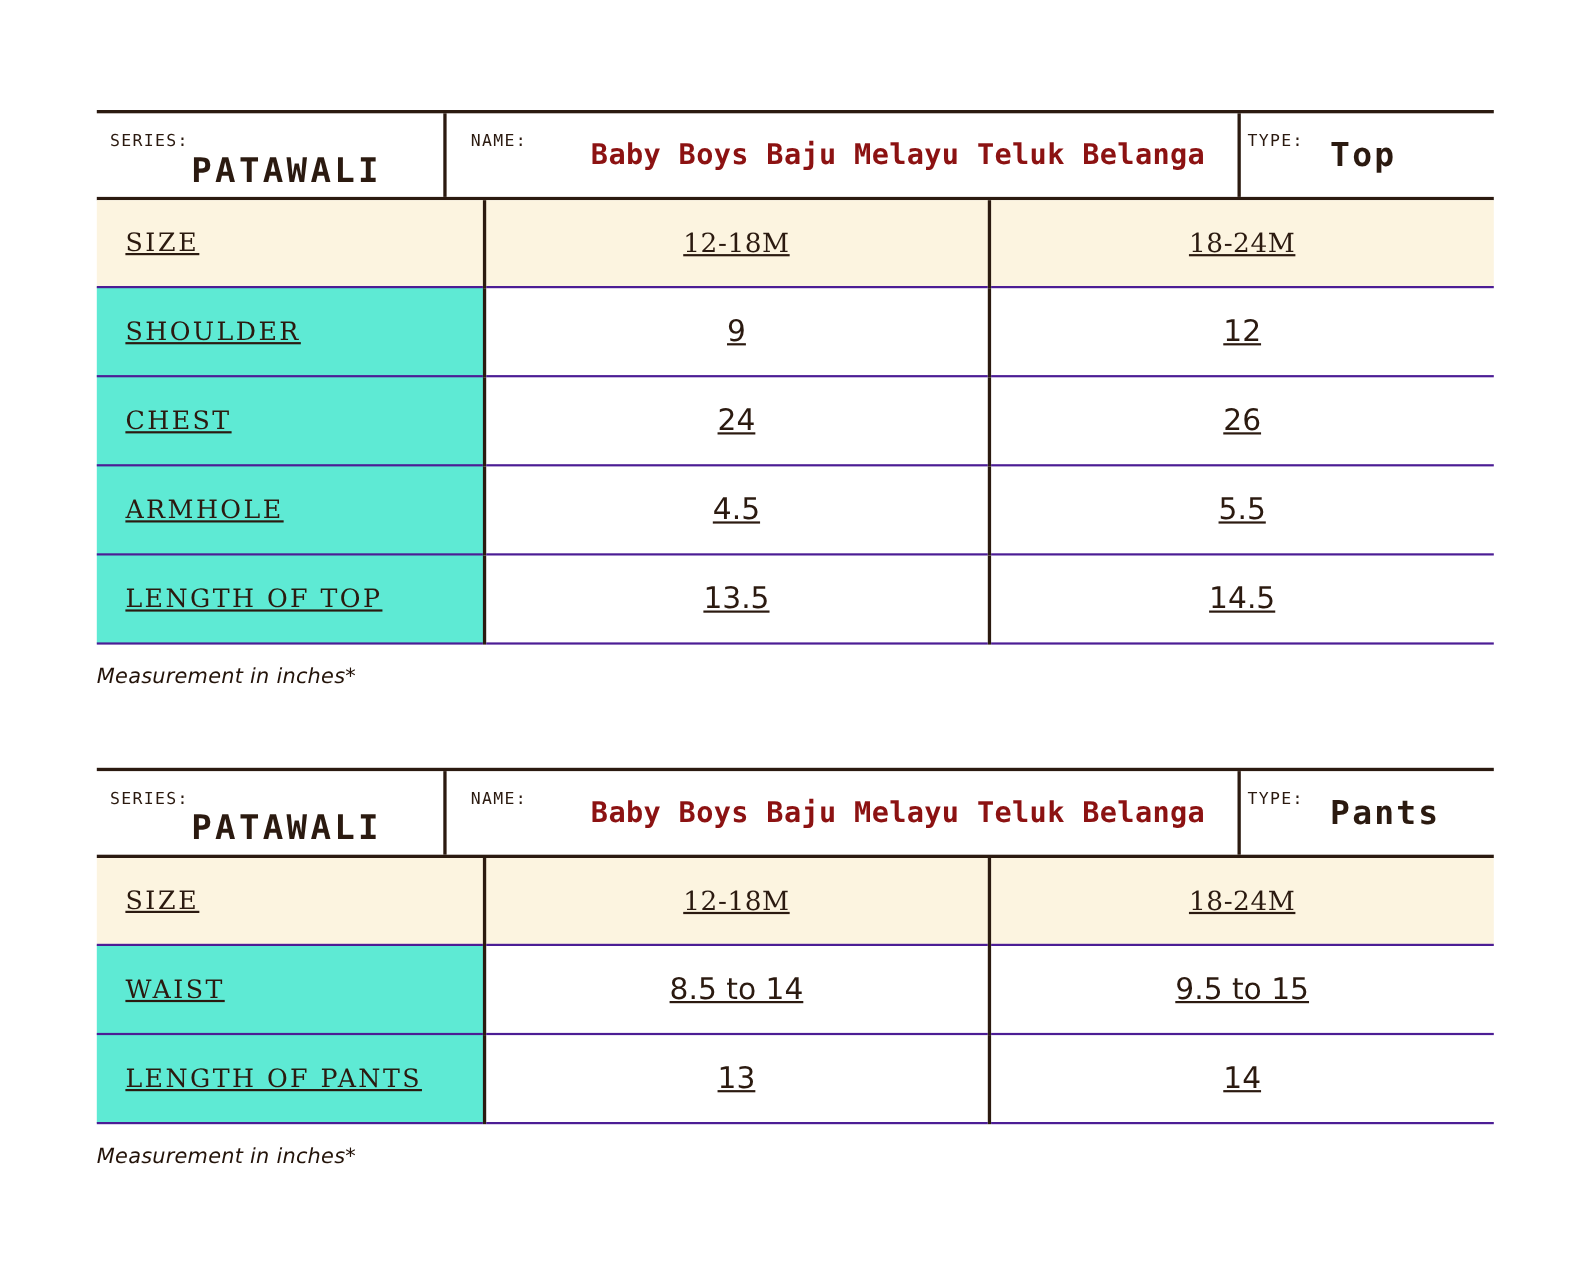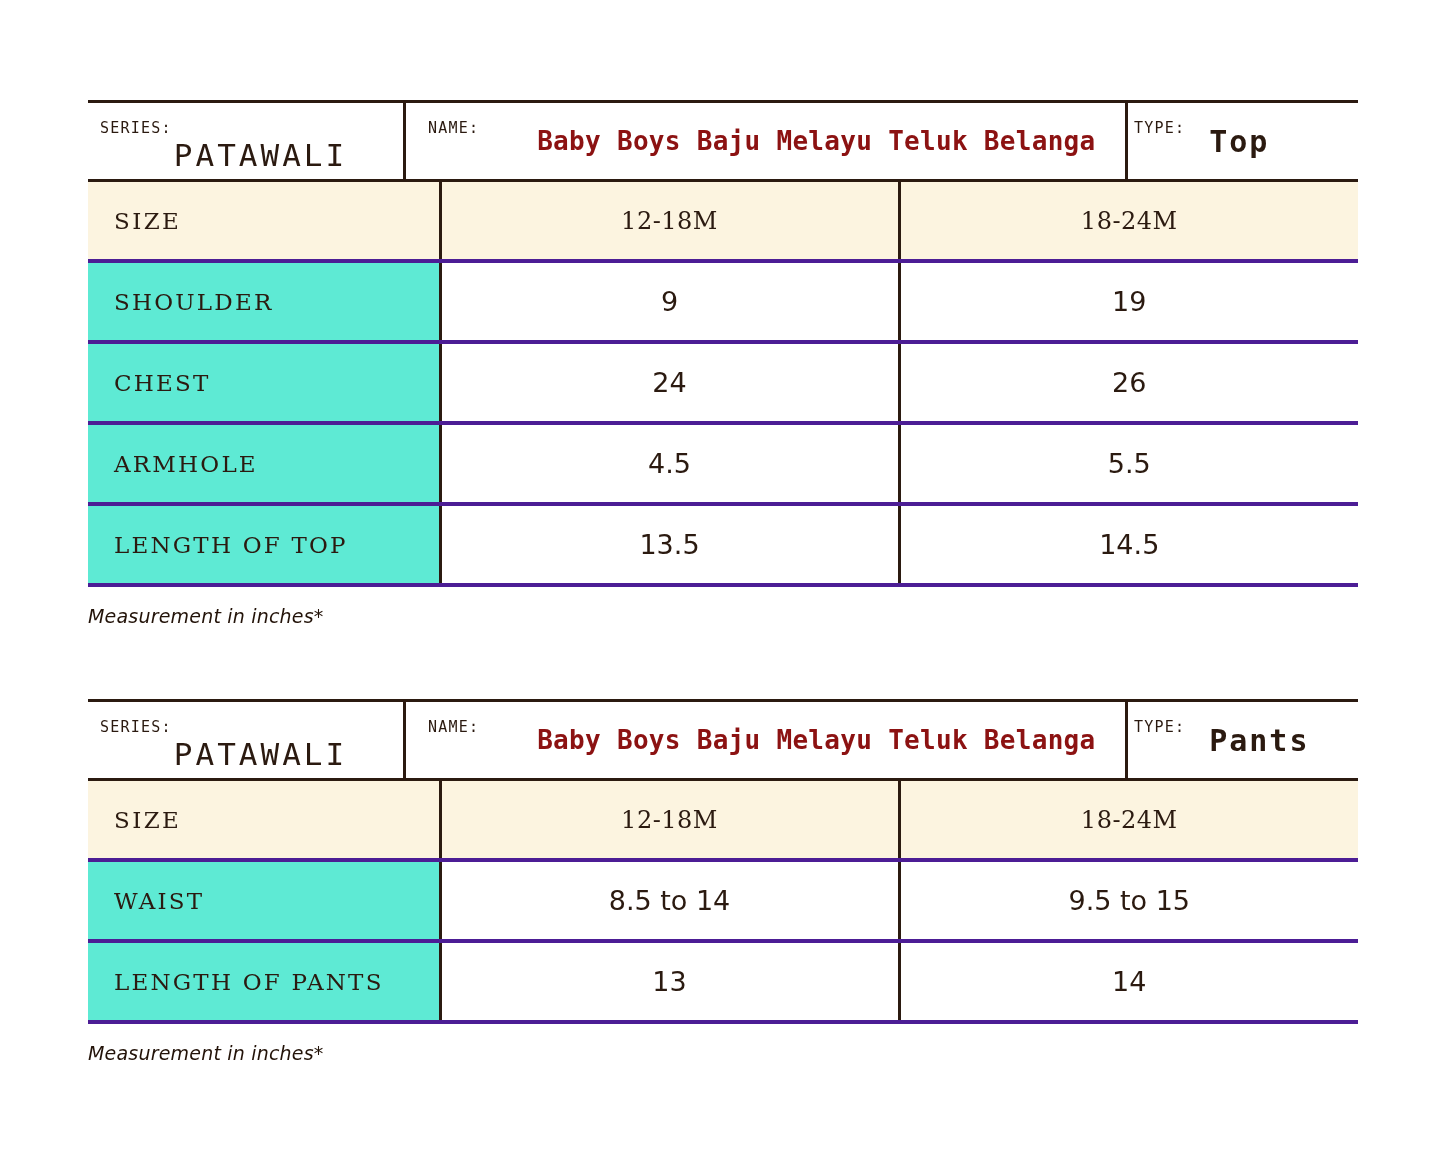--- a/index.html
+++ b/index.html
@@ -74,21 +74,21 @@
   .lbl {
     font-family: "DejaVu Sans Mono", monospace;
     font-size: 15px;
     letter-spacing: 1.2px;
     color: #2b1a10;
     align-self: flex-start;
     margin-top: 16px;
   }
   .val-mono {
     font-family: "DejaVu Sans Mono", monospace;
-    font-weight: normal;
+    font-weight: bold;
     font-size: 31px;
     letter-spacing: 3px;
     color: #2b1a10;
     margin-left: 18px;
     text-align: right;
   }
   .val-name {
     font-family: "DejaVu Sans Mono", monospace;
     font-weight: bold;
     font-size: 26px;
@@ -105,24 +105,25 @@
     margin-left: 24px;
   }
 
   
   table.sizes {
     width: 100%;
     border-collapse: collapse;
     table-layout: fixed;
   }
   table.sizes td {
-    border-bottom: 4px solid #4c1d95;
+    border-bottom: 2px solid #4c1d95;
     height: 81px;
     box-sizing: border-box;
     vertical-align: middle;
+    text-decoration: underline;
   }
   td.rowlbl {
     width: 352px;
     background: #5eead4;
     border-right: 3px solid #2b1a10;
     padding-left: 26px;
     font-family: "DejaVu Serif", serif;
     font-size: 23px;
     letter-spacing: 2.2px;
     color: #2b1a10;
@@ -174,21 +175,21 @@
     <table class="sizes">
       <tbody>
         <tr class="sizerow">
           <td class="rowlbl">SIZE</td>
           <td class="val">12-18M</td>
           <td class="val last">18-24M</td>
         </tr>
         <tr>
           <td class="rowlbl">SHOULDER</td>
           <td class="val">9</td>
-          <td class="val last">19</td>
+          <td class="val last">12</td>
         </tr>
         <tr>
           <td class="rowlbl">CHEST</td>
           <td class="val">24</td>
           <td class="val last">26</td>
         </tr>
         <tr>
           <td class="rowlbl">ARMHOLE</td>
           <td class="val">4.5</td>
           <td class="val last">5.5</td>

